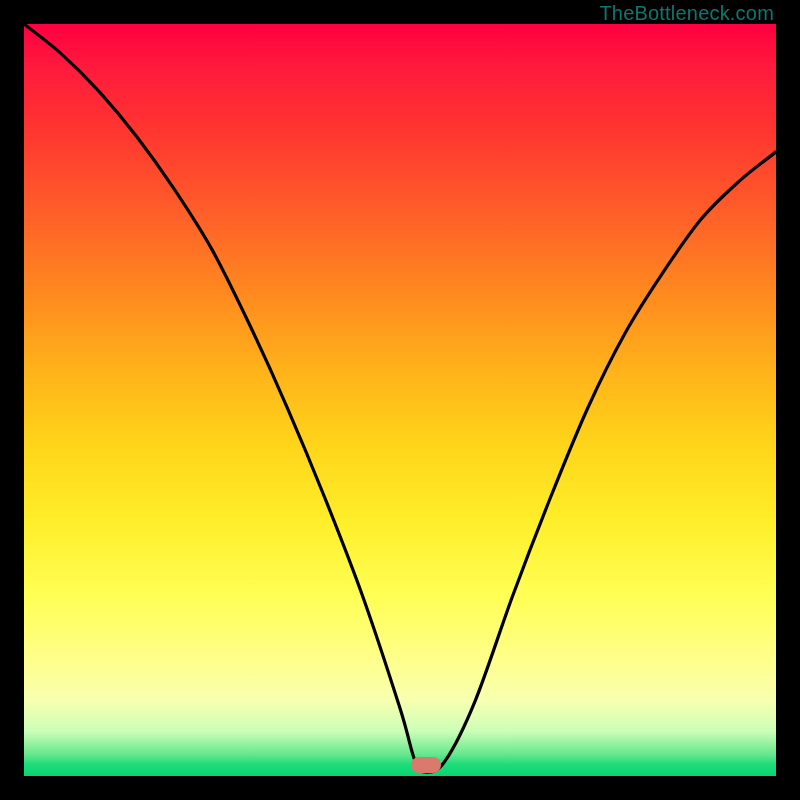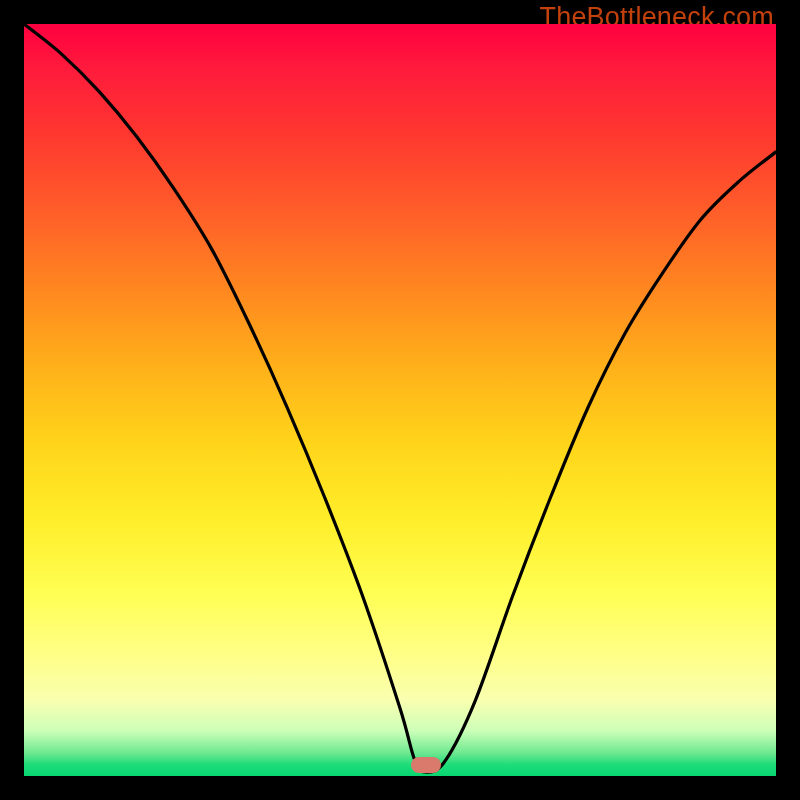--- a/index.html
+++ b/index.html
@@ -57,23 +57,23 @@
     width: 30px;
     height: 16px;
     border-radius: 8px;
     background: #d97a6c;
     transform: translate(-50%, -50%);
   }
   .watermark {
     position: absolute;
     top: 2px;
     right: 26px;
-    color: #c2410c;
+    color: #0f766e;
     font-family: Arial, Helvetica, sans-serif;
-    font-size: 27px;
+    font-size: 20px;
     font-weight: 400;
     letter-spacing: 0.2px;
   }
 </style>
 </head>
 <body>
 
 <div class="frame">
   <div class="watermark">TheBottleneck.com</div>
   <div class="plot">

